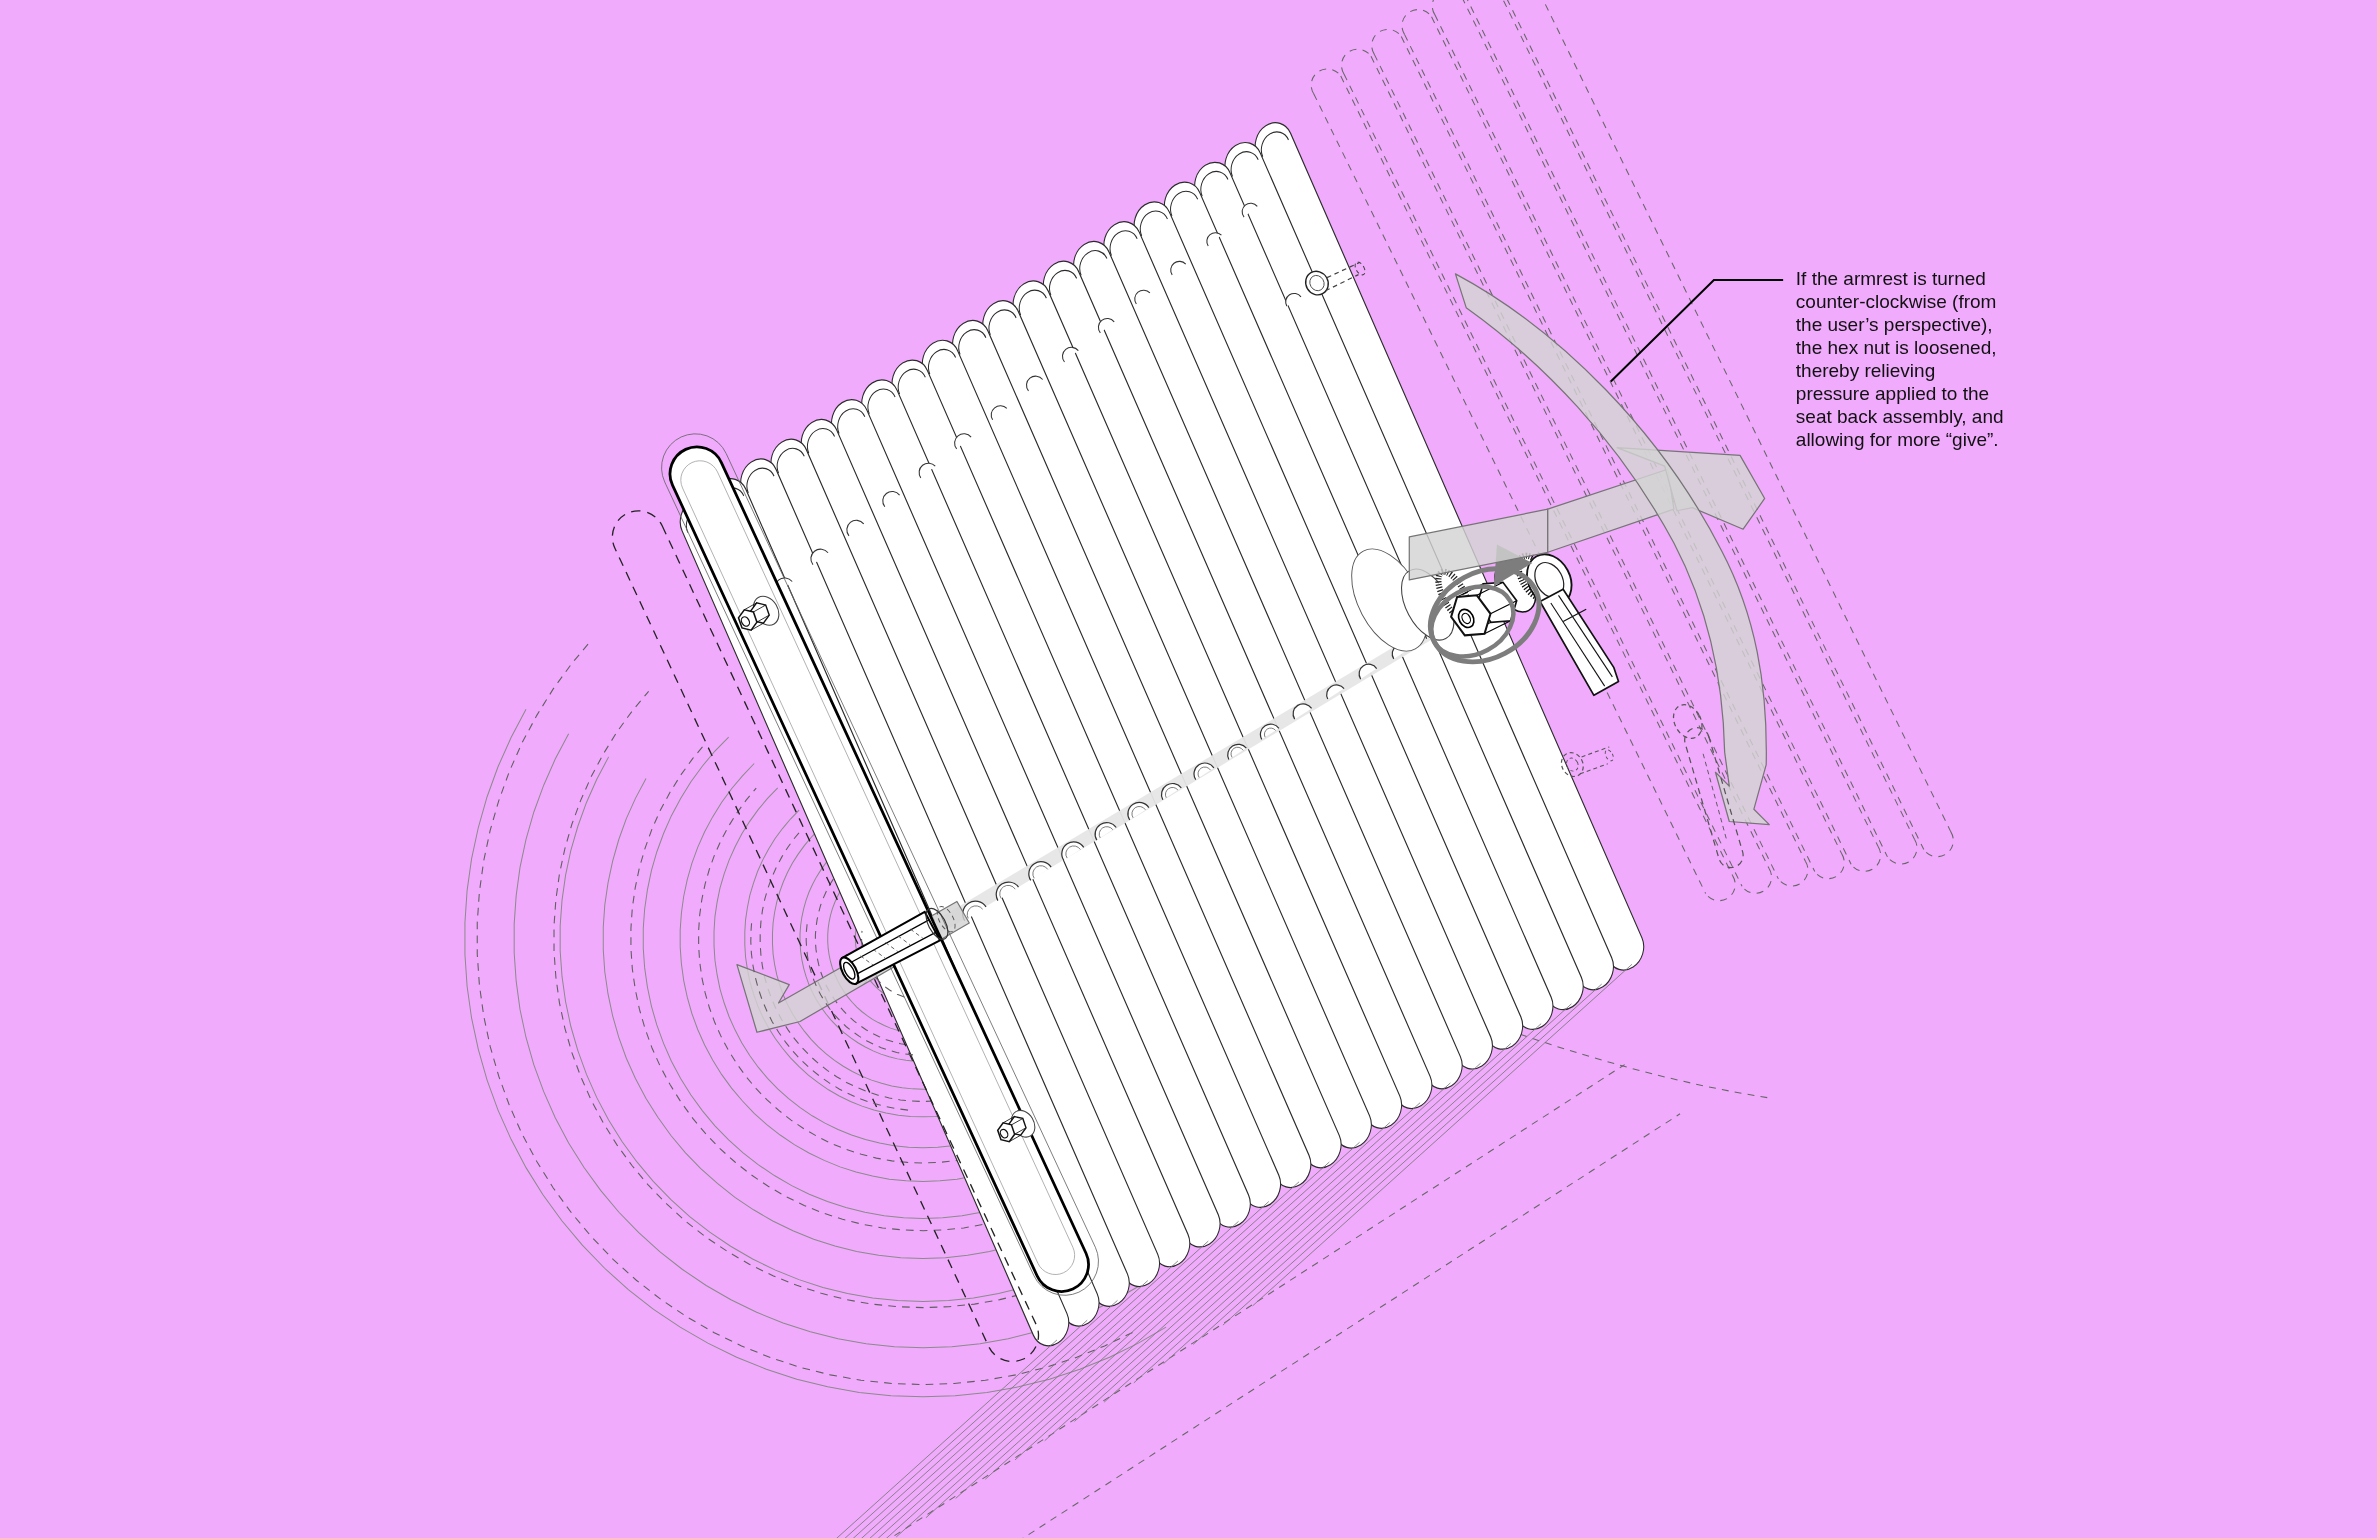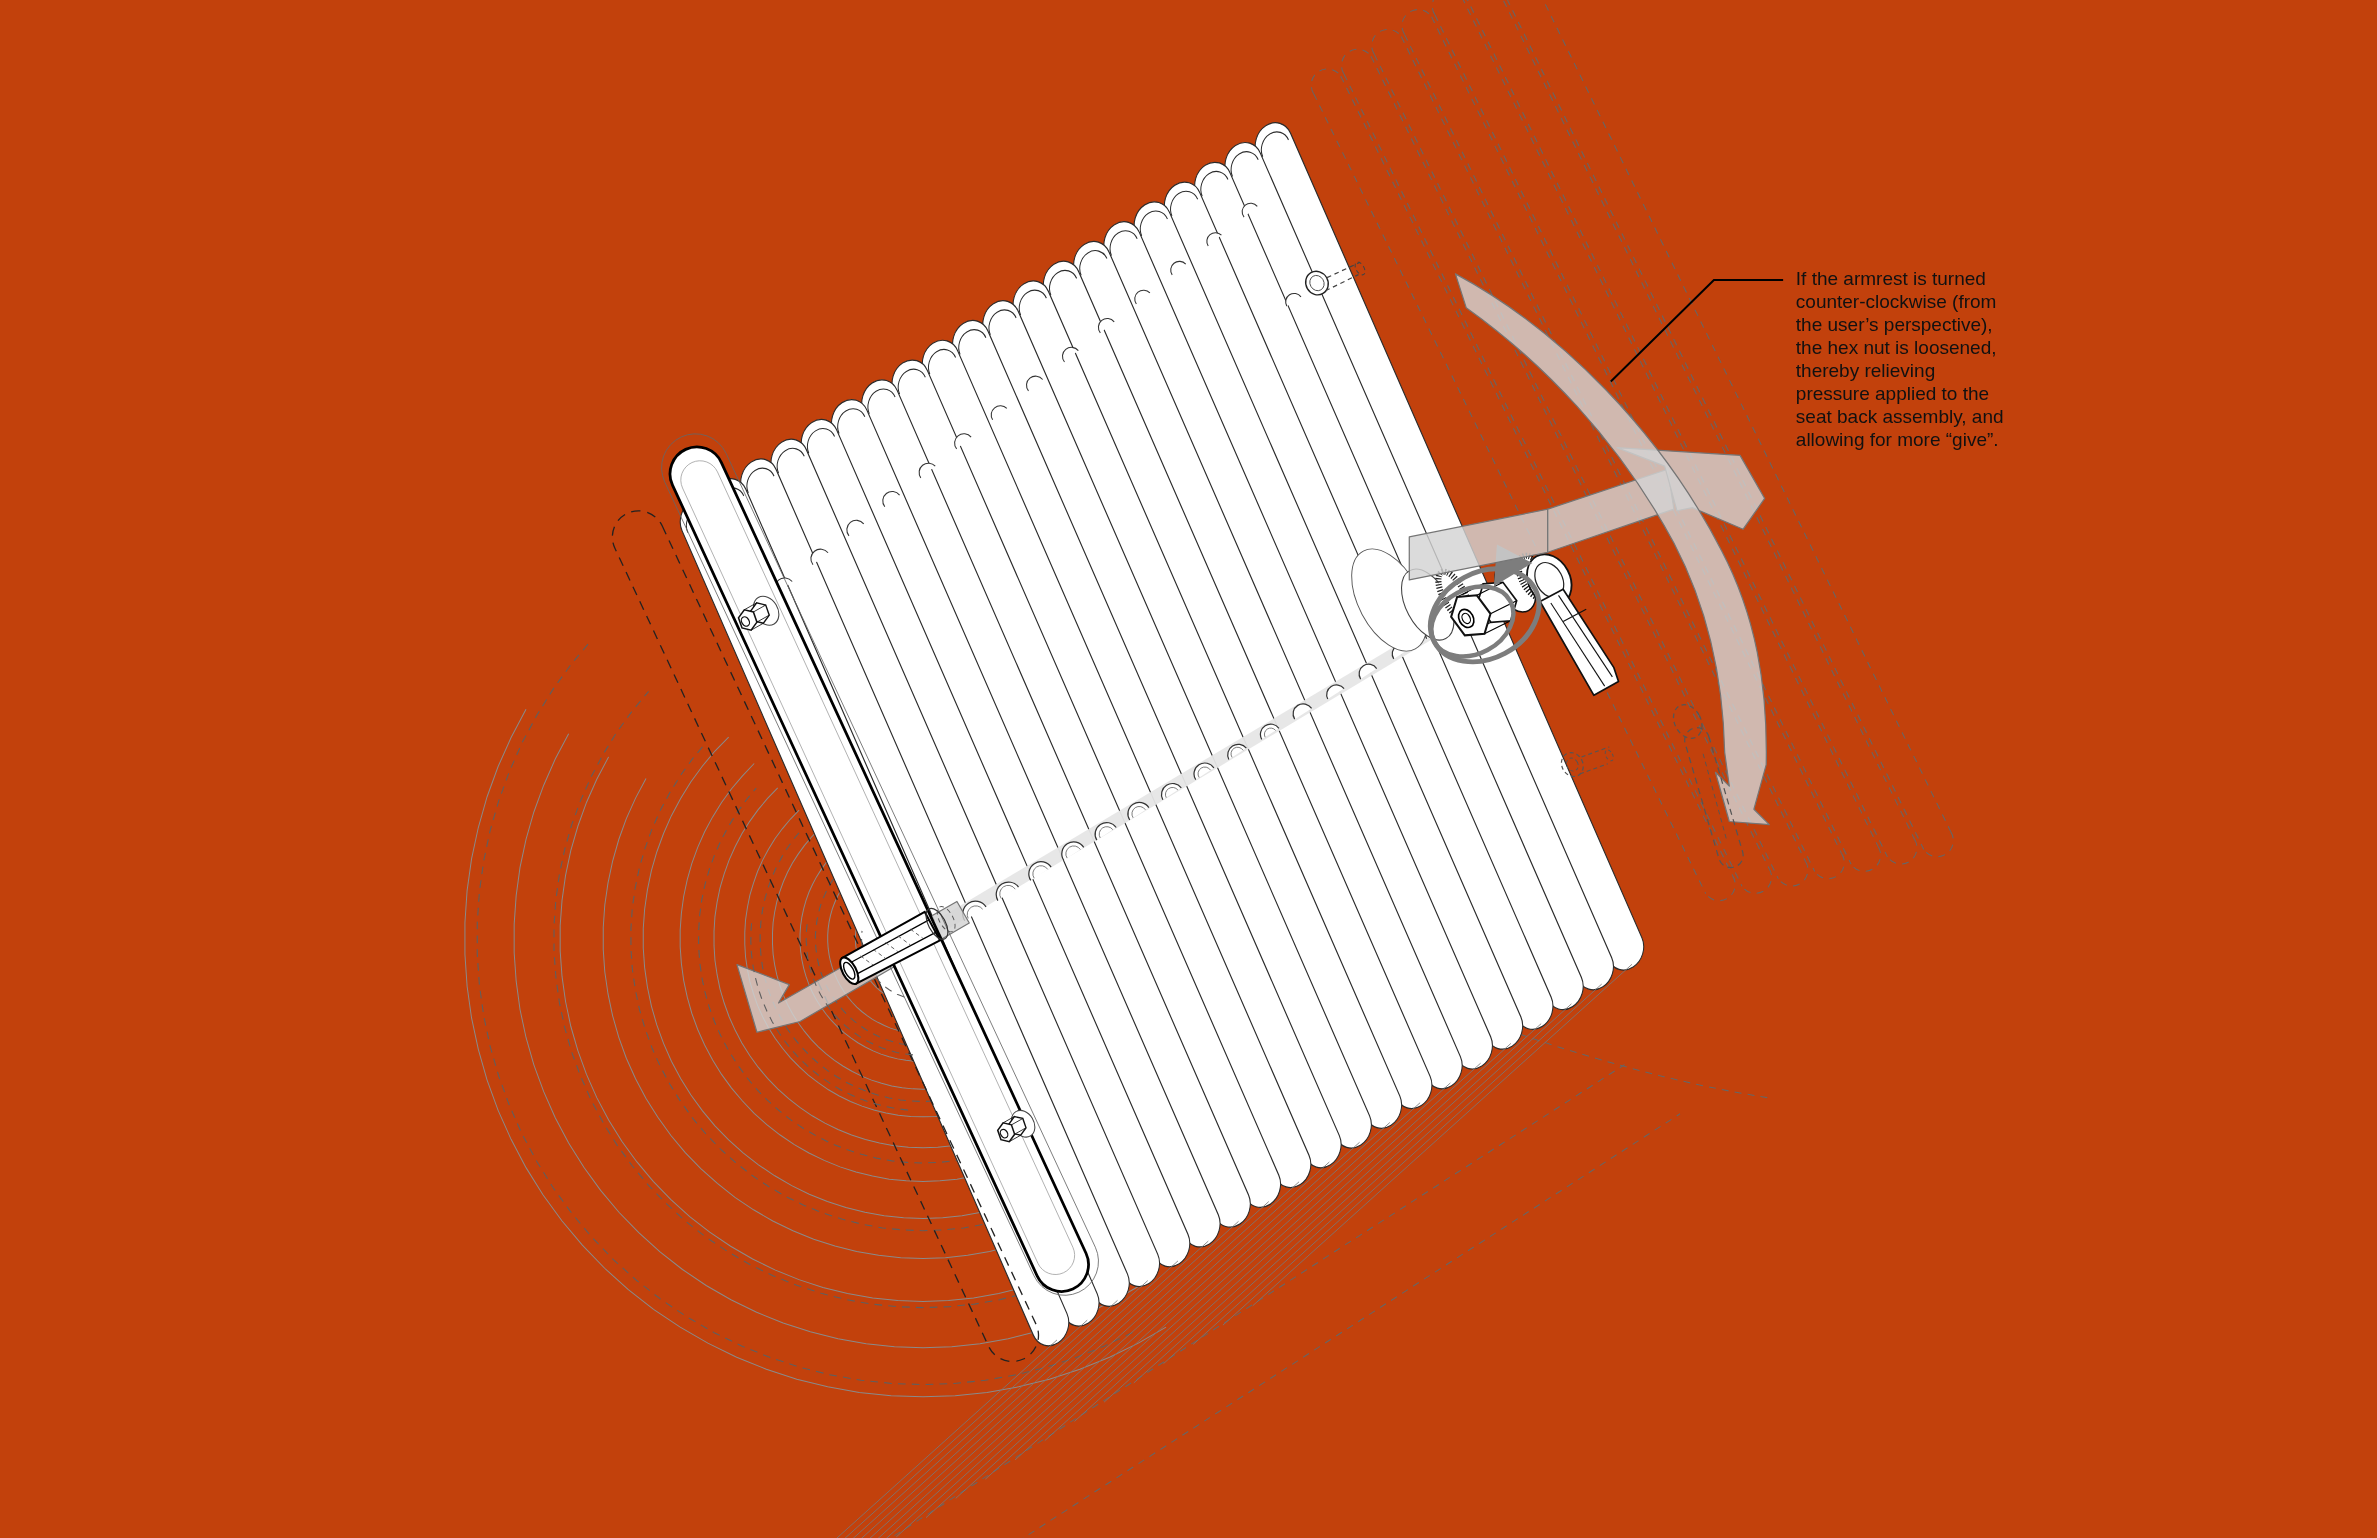--- a/index.html
+++ b/index.html
@@ -1,20 +1,20 @@
 <!DOCTYPE html>
 <html style="--line: #2b2b2b; --ghost: #666666; --arcgray: #8a8a8a; --agray: #d3d3d3; --aedge: #757575; --rot: #7d7d7d; --rod: #e6e6e6; --txt: #111111;font-size:10px"><head>
 <meta charset="utf-8">
 <style>
   :root{
     --line:#2b2b2b; --ghost:#666; --arcgray:#8a8a8a; --dasharc:#5f5f5f;
     --agray:#d3d3d3; --aedge:#757575; --rot:#7d7d7d; --rod:#e6e6e6; --txt:#111;
   }
   html,body{margin:0;padding:0;background:#fff;overflow:hidden;}
-  .stage{position:relative;width:100vw;height:64.72vw;background:#c2410c;
+  .stage{position:relative;width:100vw;height:64.72vw;background:#f0abfc;
          font-family:"Liberation Sans",sans-serif;}
   svg{position:absolute;inset:0;width:100%;height:100%;display:block;}
   .note{position:absolute;left:75.55%;top:17.45%;color:var(--txt);
         font-size:.80vw;line-height:.967vw;white-space:pre-line;letter-spacing:0;}
   
   .s  {stroke:var(--line);fill:#fff;stroke-width:.75;}
   .ln {stroke:var(--line);fill:none;stroke-width:.7;}
   .fan{stroke:#787878;fill:none;stroke-width:.55;}
   .gh {stroke:var(--ghost);fill:none;stroke-width:.68;stroke-dasharray:4.5 4;}
   .arc{stroke:var(--arcgray);fill:none;stroke-width:.65;}

